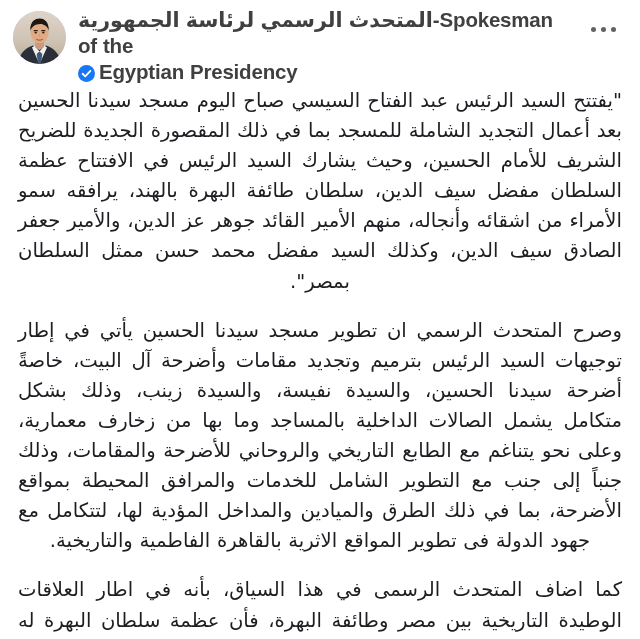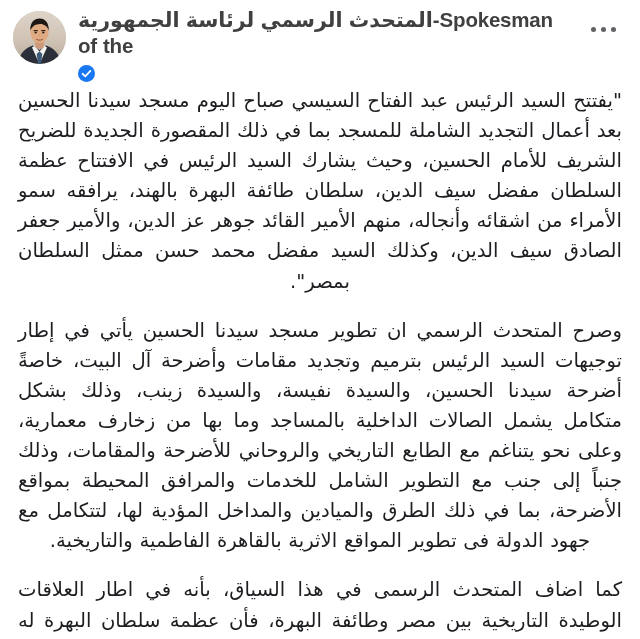--- a/index.html
+++ b/index.html
@@ -187,21 +187,21 @@
     </div>
 
     <div class="header-text">
       <div class="page-name">
         <span>المتحدث الرسمي لرئاسة الجمهورية-Spokesman of the</span><br>
         <span class="verified-inline">
           <svg class="badge-check" viewBox="0 0 20 20" xmlns="http://www.w3.org/2000/svg">
             <circle cx="10" cy="10" r="10" fill="#1877F2"></circle>
             <path d="M5.4 10.3 L8.5 13.3 L14.6 6.9" stroke="#ffffff" stroke-width="2.1" fill="none" stroke-linecap="round" stroke-linejoin="round"></path>
           </svg>
-        </span>
+        </span><span>Egyptian Presidency</span>
       </div>
 
     </div>
 
     <div class="more-menu" title="More options">
       <span class="dot"></span>
       <span class="dot"></span>
       <span class="dot"></span>
     </div>
   </div>

